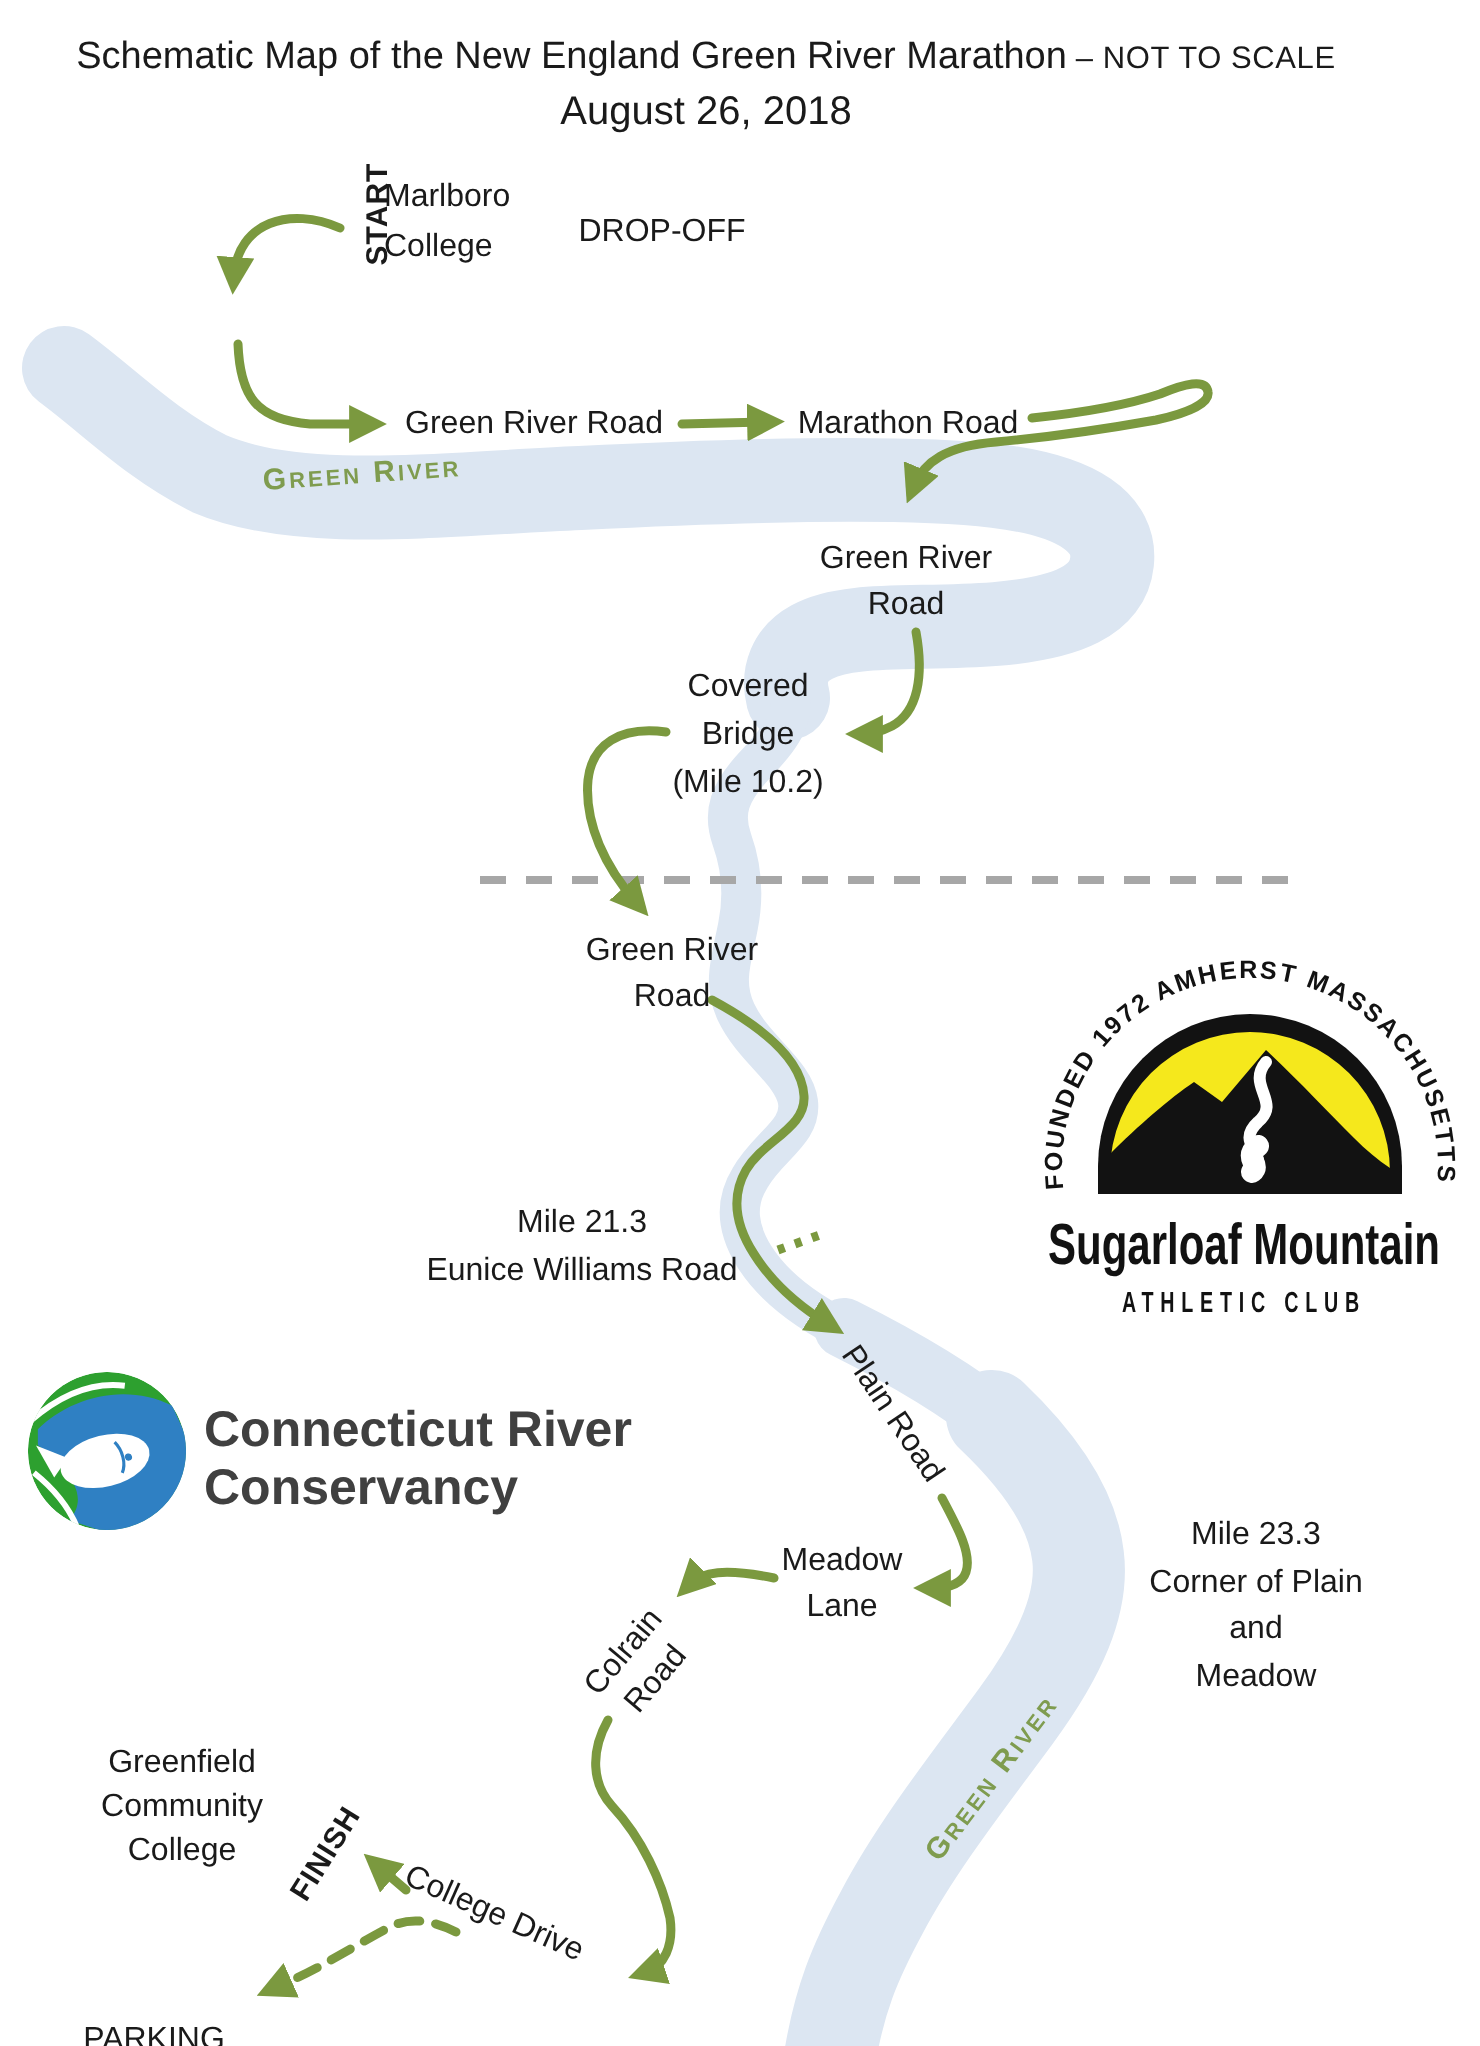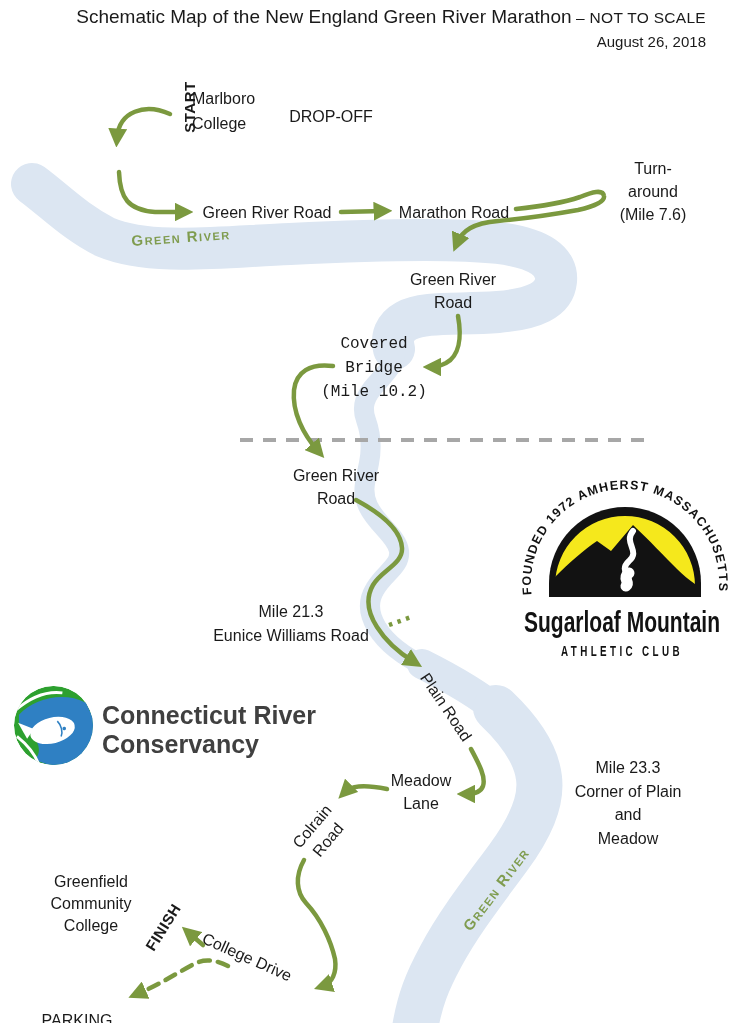--- a/index.html
+++ b/index.html
@@ -4,24 +4,24 @@
 <style>
   html,body{margin:0;padding:0;background:#ffffff;}
   #page{position:relative;width:740px;height:1023px;background:#ffffff;overflow:hidden;
         font-family:"Liberation Sans",sans-serif;color:#1a1a1a;}
   #map-svg{position:absolute;left:0;top:0;}
   .lbl{position:absolute;transform:translate(-50%,-50%);font-size:16px;line-height:23px;
        text-align:center;white-space:pre-line;color:#1a1a1a;}
   .lbl-tl{position:absolute;font-size:16px;line-height:25px;text-align:left;white-space:pre-line;color:#1a1a1a;}
   .bold{font-weight:bold;}
   .river-label{color:#7f9c4f;font-variant:small-caps;letter-spacing:1.5px;font-size:15px;font-weight:600;}
-  #title-wrap{position:absolute;left:0;top:6px;width:706px;text-align:right;}
+  #title-wrap{position:absolute;left:0;top:18px;width:706px;text-align:center;}
   #title-main{font-size:19px;}
   #title-suffix{font-size:15.5px;letter-spacing:.3px;}
-  #title-date{font-size:15px;margin-top:5px;}
+  #title-date{font-size:20px;margin-top:5px;}
   #crc-text{position:absolute;left:102px;top:701px;font-size:25px;line-height:29px;font-weight:bold;
             color:#404040;white-space:pre-line;text-align:left;}
 </style>
 </head>
 <body>
 
 <div id="page">
 
   <svg id="map-svg" width="740" height="1023" viewBox="0 0 740 1023">
     <defs>
@@ -63,26 +63,24 @@
     </div>
     <div id="title-date">August 26, 2018</div>
   </div>
 
   <div class="lbl bold" style="left:189px;top:107px;transform:translate(-50%,-50%) rotate(-90deg);font-size:15px;letter-spacing:.5px;">START</div>
   <div class="lbl-tl" style="left:192px;top:86px;">Marlboro
 College</div>
   <div class="lbl" style="left:331px;top:116px;">DROP-OFF</div>
   <div class="lbl" style="left:267px;top:212px;">Green River Road</div>
   <div class="lbl" style="left:454px;top:212px;">Marathon Road</div>
-  <div class="lbl" style="left:653px;top:191px;">Turn-around
-(Mile 7.6)</div>
   <div class="lbl river-label" style="left:181px;top:237px;transform:translate(-50%,-50%) rotate(-4deg);">Green River</div>
   <div class="lbl" style="left:453px;top:291px;">Green River
 Road</div>
-  <div class="lbl" style="left:374px;top:368px;line-height:24px;font-family:Liberation Mono, monospace;">Covered
+  <div class="lbl" style="left:374px;top:368px;line-height:24px;">Covered
 Bridge
 (Mile 10.2)</div>
   <div class="lbl" style="left:336px;top:487px;">Green River
 Road</div>
   <div class="lbl" style="left:291px;top:624px;line-height:24px;">Mile 21.3
 Eunice Williams Road</div>
   <div class="lbl" style="left:446px;top:707px;transform:translate(-50%,-50%) rotate(56deg);">Plain Road</div>
   <div class="lbl" style="left:421px;top:792px;">Meadow
 Lane</div>
   <div class="lbl" style="left:628px;top:803px;line-height:23.5px;">Mile 23.3

